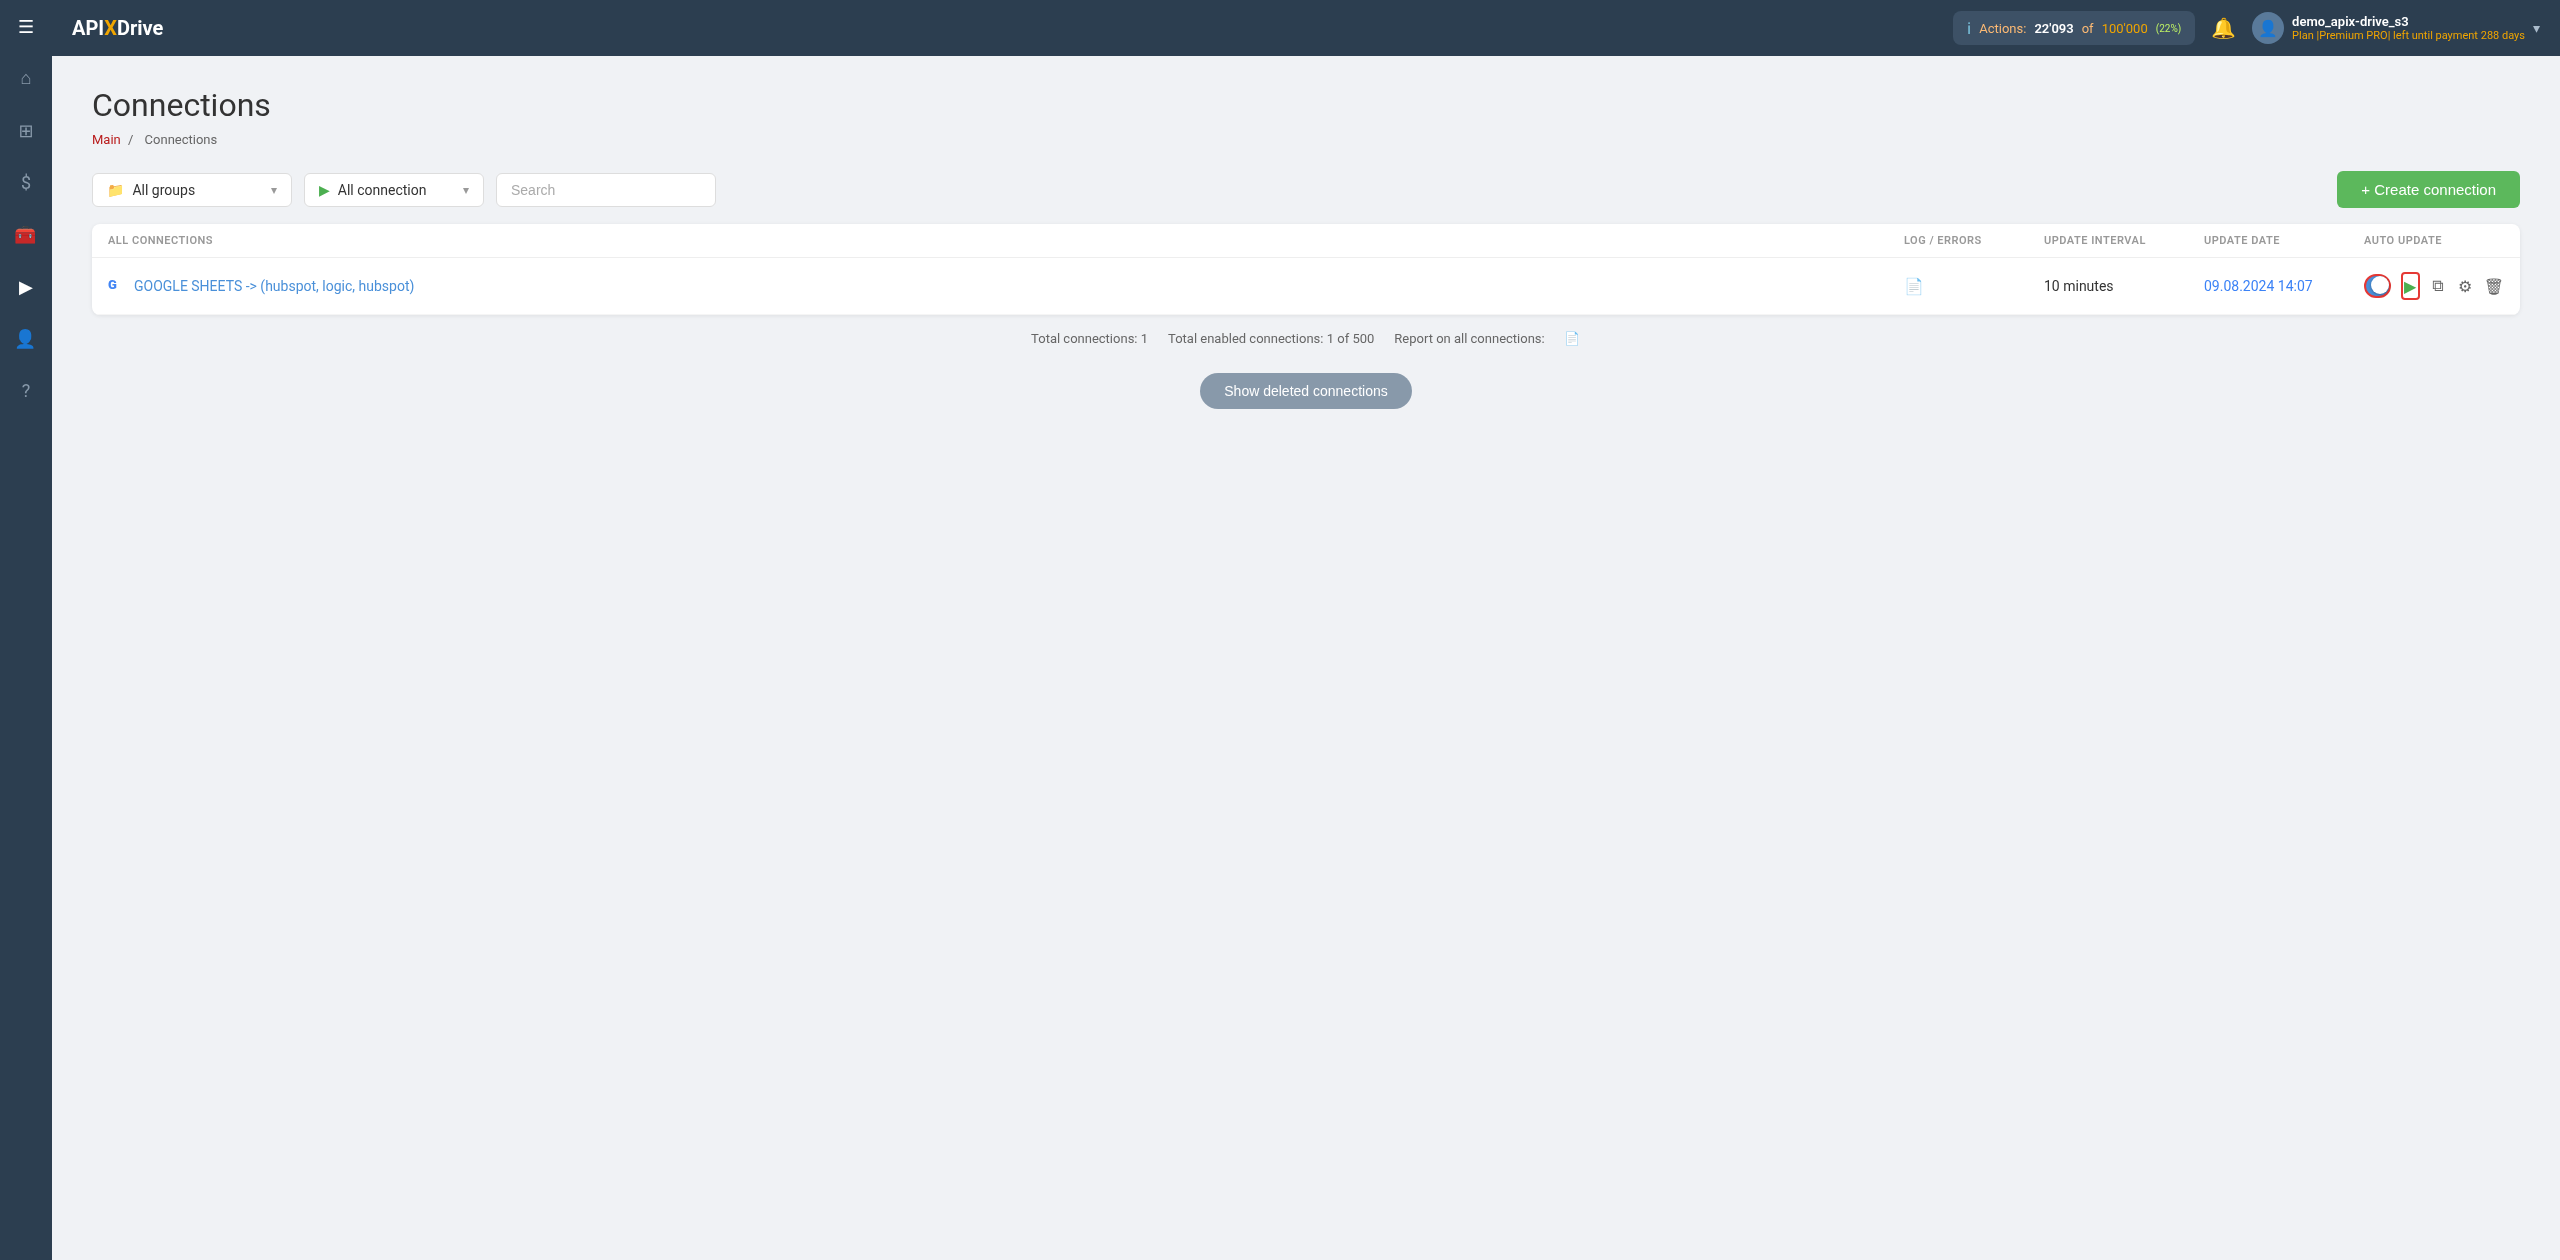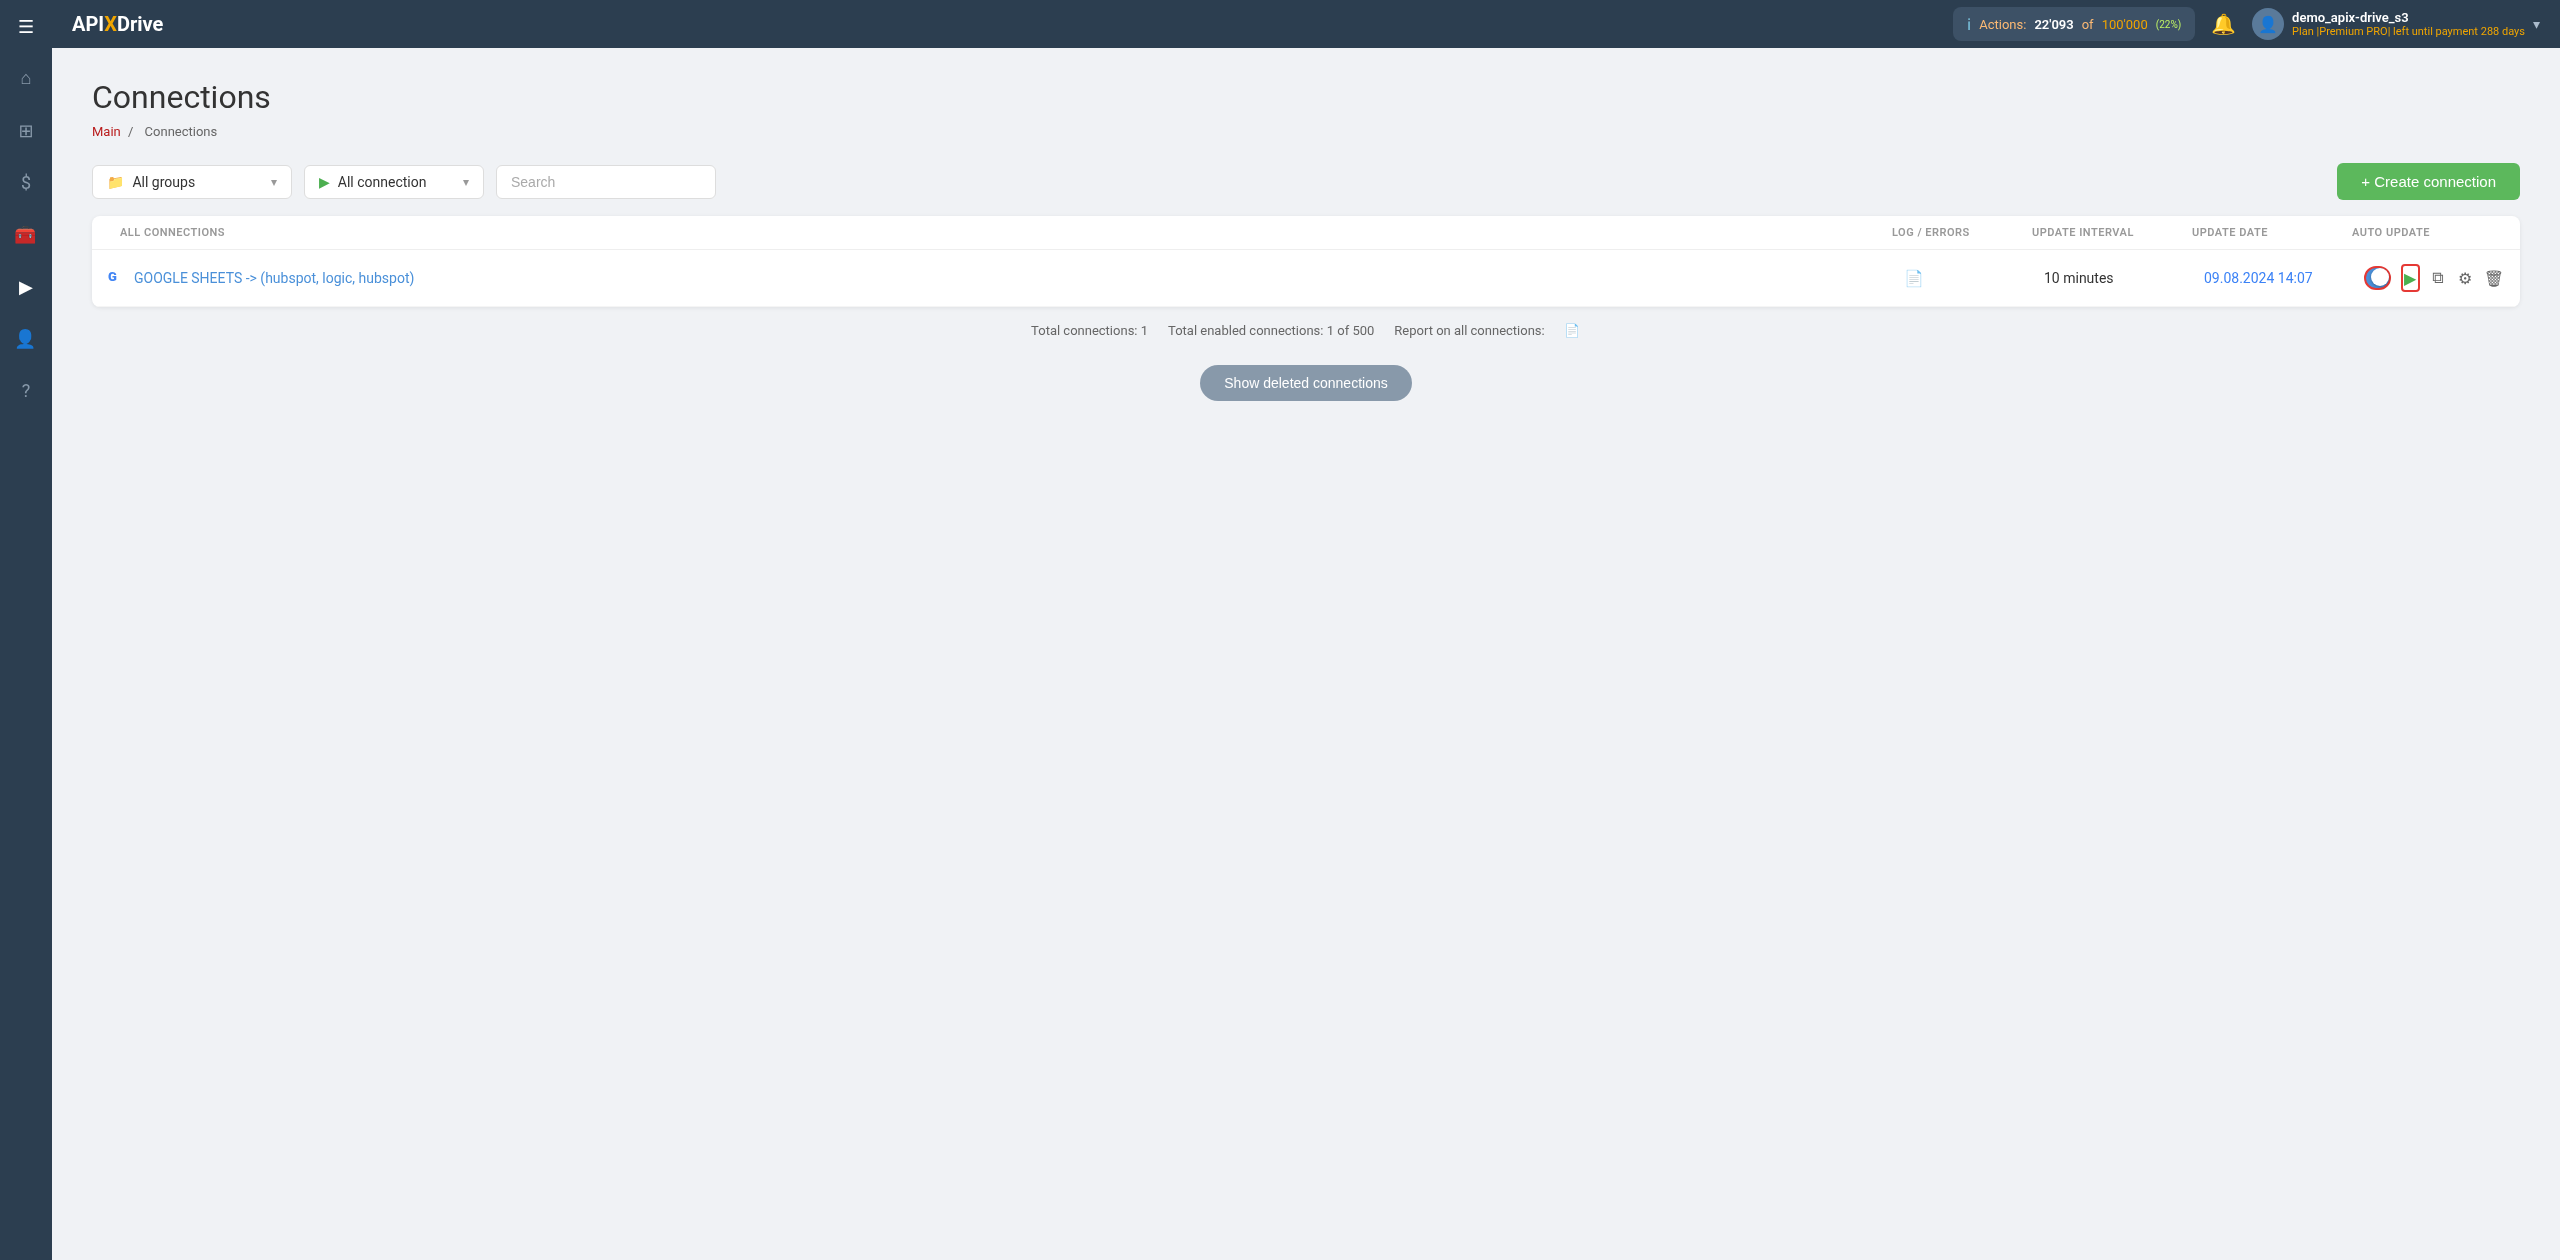--- a/index.html
+++ b/index.html
@@ -43,21 +43,21 @@
     .main-wrapper {
       display: flex;
       flex-direction: column;
       flex: 1;
       overflow: hidden;
     }
 
     
     .topbar {
       background: #2c3e50;
-      height: 48px;
+      height: 56px;
       display: flex;
       align-items: center;
       padding: 0 20px;
       flex-shrink: 0;
     }
     .logo {
       display: flex;
       align-items: center;
       gap: 0;
     }
@@ -208,21 +208,21 @@
     
     .connections-table {
       background: #fff;
       border-radius: 8px;
       overflow: hidden;
       box-shadow: 0 1px 4px rgba(0,0,0,0.08);
     }
     .table-header {
       display: grid;
       grid-template-columns: 1fr 140px 160px 160px 140px;
-      padding: 10px 28px;
+      padding: 10px 16px;
       border-bottom: 1px solid #eee;
       font-size: 11px;
       font-weight: 600;
       color: #999;
       text-transform: uppercase;
       letter-spacing: 0.5px;
     }
     .table-row {
       display: grid;
       grid-template-columns: 1fr 140px 160px 160px 140px;

